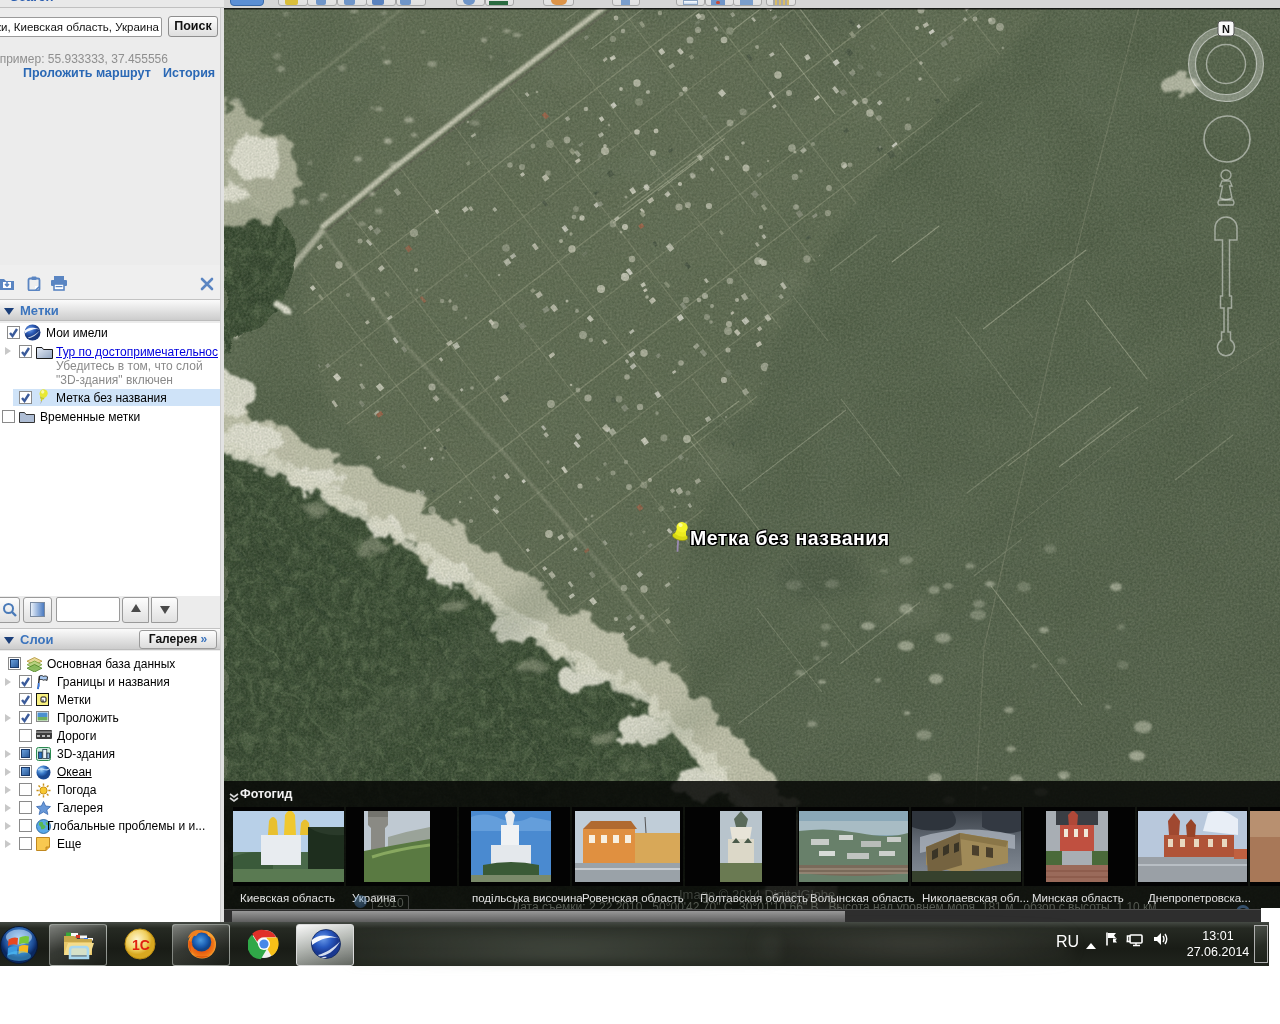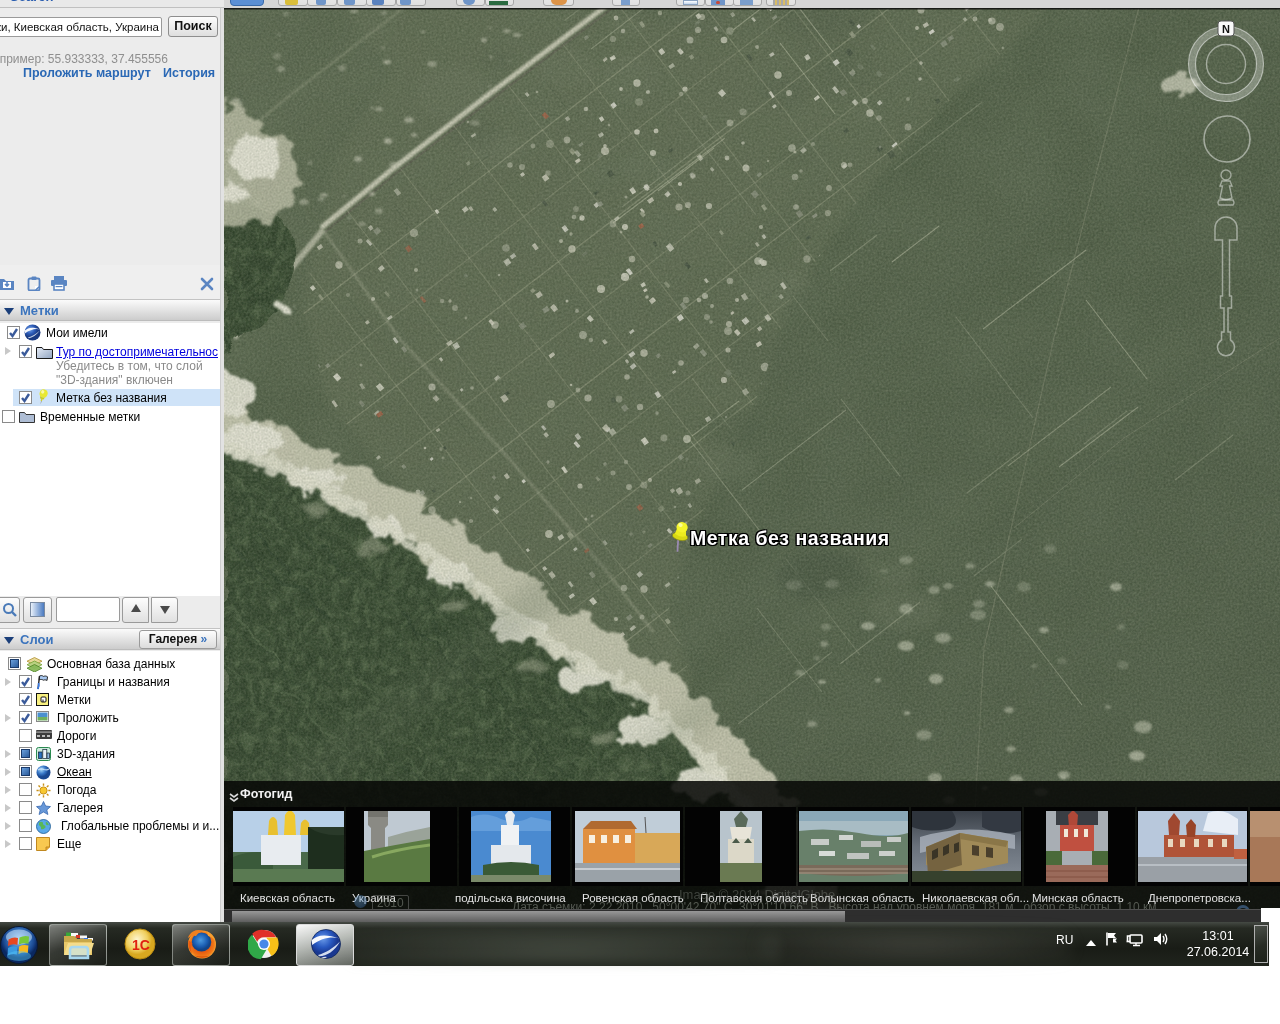--- a/index.html
+++ b/index.html
@@ -24,21 +24,21 @@
   #strip { position:absolute; left:0; top:773px; width:1056px; height:128px; background:rgba(8,9,7,0.87); }
   #strip .cap { position:absolute; left:16px; top:6px; color:#f2f2f2; font-weight:bold; font-size:12.5px; }
   .thumb { position:absolute; top:26px; width:111px; height:79px; background:#020202; }
   .tlabel { position:absolute; top:111px; color:#e2e2e2; font-size:11.5px; white-space:nowrap; }
   .statustxt { position:absolute; top:119px; color:rgba(150,155,145,0.5); font-size:12px; white-space:nowrap; }
   #hscroll { position:absolute; left:0; top:901px; width:1056px; height:13px; background:#2e2e2e; border-top:1px solid #505050; }
   #hscroll .th { position:absolute; left:8px; top:1px; width:613px; height:11px; background:linear-gradient(#989898,#5e5e5e); }
   #taskbar { position:absolute; left:0; top:922px; width:1269px; height:44px; background:linear-gradient(#454a44,#262a23 14%,#191c16 60%,#20241d); }
   .tkbtn { position:absolute; width:58px; height:42px; border:1px solid rgba(230,235,230,0.5); border-radius:3px; background:linear-gradient(155deg, rgba(255,255,255,0.40), rgba(255,255,255,0.12) 45%, rgba(0,0,0,0.15)); }
   .tkbtn.lit { background:linear-gradient(165deg, rgba(255,255,255,0.97), rgba(222,226,222,0.8) 45%, rgba(140,145,140,0.6)); border-color:#dadada; }
-  .tray { position:absolute; color:#fff; font-size:12px; }
+  .tray { position:absolute; color:#fff; font-size:16px; }
   #clock { position:absolute; left:1181px; top:928px; width:74px; text-align:center; color:#fff; font-size:12.5px; line-height:16px; }
   #showdesk { position:absolute; left:1254px; top:925px; width:14px; height:38px; background:linear-gradient(160deg,#4a4f48,#272b24 55%,#1d211a); border:1px solid #b0b0b0; }
 </style>
 </head>
 <body>
 <div id="stage">
   <div id="topstrip">
     <div style="position:absolute;left:0;top:0;width:224px;height:8px;background:#e9e9e9;border-bottom:1px solid #c0c0c0;">
       <div style="position:absolute;left:10px;top:-11px;color:#2a5db0;font-weight:bold;font-size:13px;">Search</div>
     </div>
@@ -272,21 +272,21 @@
             <path d="M7.5,0.5 L9.6,5 L14.5,5.6 L10.8,8.9 L11.9,13.5 L7.5,11 L3.1,13.5 L4.2,8.9 L0.5,5.6 L5.4,5 Z" fill="#6898d8" stroke="#3a6ab0" stroke-width="0.8"></path>
           </svg></div>
         <div style="position:absolute;left:57px;top:150px;white-space:nowrap;">Галерея</div>
         <div style="position:absolute;left:5px;top:171px;width:0;height:0;border-top:4px solid transparent;border-bottom:4px solid transparent;border-left:6px solid #c8c8c8;"></div>
         <div style="position:absolute;left:19px;top:168px;width:13px;height:13px;background:#fff;border:1px solid #8a8a8a;"></div>
         <div style="position:absolute;left:36px;top:168px;"><svg width="15" height="15" viewBox="0 0 15 15" style="">
             <circle cx="7.5" cy="7.5" r="7" fill="#58a8e8" stroke="#1a5890" stroke-width="0.8"></circle>
             <path d="M3,3.5 q2,-1.5 4,0 q-0.5,2 1,2.5 q2,0.5 1.5,2.5 q-2,2.5 -4.5,1.5 q0.5,-2 -1,-3 q-1.8,-1 -1,-3.5" fill="#58b858"></path>
             <path d="M10,2.5 q2.5,1 2.8,3.5 q-1.8,0.5 -2.8,-0.5 q-0.8,-1.5 0,-3" fill="#58b858"></path>
           </svg></div>
-        <div style="position:absolute;left:61px;top:168px;white-space:nowrap;">Глобальные проблемы и и...</div>
+        <div style="position:absolute;left:47px;top:168px;white-space:nowrap;">Глобальные проблемы и и...</div>
         <div style="position:absolute;left:5px;top:189px;width:0;height:0;border-top:4px solid transparent;border-bottom:4px solid transparent;border-left:6px solid #c8c8c8;"></div>
         <div style="position:absolute;left:19px;top:186px;width:13px;height:13px;background:#fff;border:1px solid #8a8a8a;"></div>
         <div style="position:absolute;left:36px;top:186px;"><svg width="14" height="14" viewBox="0 0 14 14" style="">
             <path d="M0.5,0.5 h13 v9.5 l-3.5,3.5 h-9.5 z" fill="#f8c850" stroke="#c08820" stroke-width="1"></path>
             <path d="M13.5,10 h-3.5 v3.5" fill="#e8a830" stroke="#c08820" stroke-width="1"></path>
           </svg></div>
         <div style="position:absolute;left:57px;top:186px;white-space:nowrap;">Еще</div>
       </div>
     <div style="position:absolute;left:0;top:843px;width:220px;height:71px;background:#fff;"></div>
     <div style="position:absolute;right:0;top:0;width:4px;height:914px;background:#e2e2e2;border-left:1px solid #cdcdcd;"></div>
@@ -1869,21 +1869,21 @@
                 <rect x="0" y="4" width="35" height="71"></rect>
               </clipPath>
               <g clip-path="url(#c1026)">
                 <rect y="4" width="35" height="71" fill="#b89070"></rect>
                 <path d="M0,30 h35 v45 h-35 z" fill="#a87858"></path>
               </g>
             </g>
           </svg></div>
       <div class="tlabel" style="left:16px;">Киевская область</div>
         <div class="tlabel" style="left:128px;">Украина</div>
-        <div class="tlabel" style="left:231px;">подільська височина</div>
+        <div class="tlabel" style="left:248px;">подільська височина</div>
         <div class="tlabel" style="left:358px;">Ровенская область</div>
         <div class="tlabel" style="left:476px;">Полтавская область</div>
         <div class="tlabel" style="left:586px;">Волынская область</div>
         <div class="tlabel" style="left:698px;">Николаевская обл...</div>
         <div class="tlabel" style="left:808px;">Минская область</div>
         <div class="tlabel" style="left:924px;">Днепропетровска...</div>
 
 <div class="statustxt" style="left:130px;">
 <span style="position:absolute;left:0px;top:-5px;width:13px;height:13px;border-radius:7px;background:radial-gradient(circle at 40% 35%, rgba(122,176,224,0.4), rgba(42,90,154,0.4));display:inline-block;"></span>
 <span style="position:absolute;left:18px;top:-5px;border:1px solid rgba(150,150,150,0.4);padding:0 4px;border-radius:2px;">2010</span>

